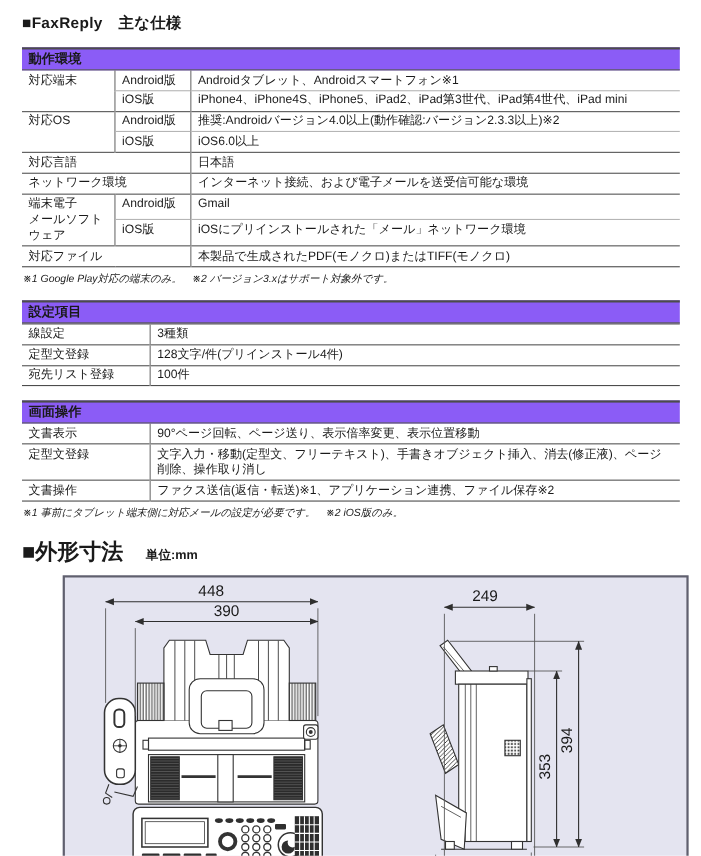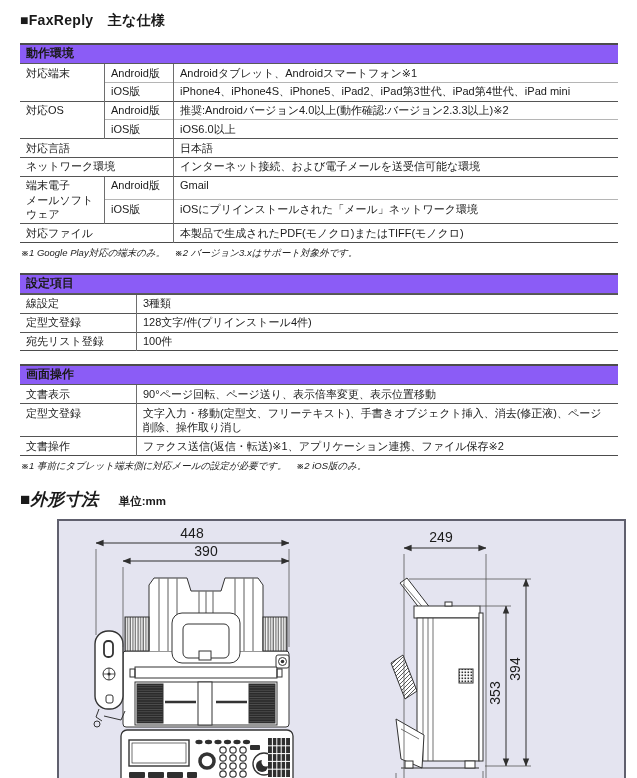--- a/index.html
+++ b/index.html
@@ -20,21 +20,21 @@
   table.spec tr.grp td{border-top:1px solid #555;}
   table.spec tr.first td{border-top:none;}
   td.c2,td.c3{border-left:1px solid #6e6e6e;}
   td.lbl{white-space:pre-line;}
   table.env td.col1{width:72px;}
   table.env td.col2{width:56px;}
   table.two td.col1{width:104px;}
   .footnote{font-size:9.5px;margin:4px 0 0 1px;color:#222;font-style:italic;}
   .sec-gap{height:13px;}
   .dim-title{margin:15px 0 8px 0;}
-  .dim-title .t1{font-size:17px;font-weight:bold;font-style:italic;}
+  .dim-title .t1{font-size:20px;font-weight:bold;}
   .dim-title .t2{font-size:11.5px;font-weight:bold;margin-left:16px;text-align:center;}
   .draw-box{
     position:relative;margin-left:37px;width:569px;height:314px;box-sizing:border-box;
     background:#e4e4f0;border:2px solid #60606e;
   }
   .draw-box svg{position:absolute;left:0;top:0;}
   .dimtxt{font-size:14px;fill:#1a1a1a;}
   .dimtxt.sm{font-size:12.5px;}
   .notetxt{font-size:10.5px;fill:#1a1a1a;}
 </style>

